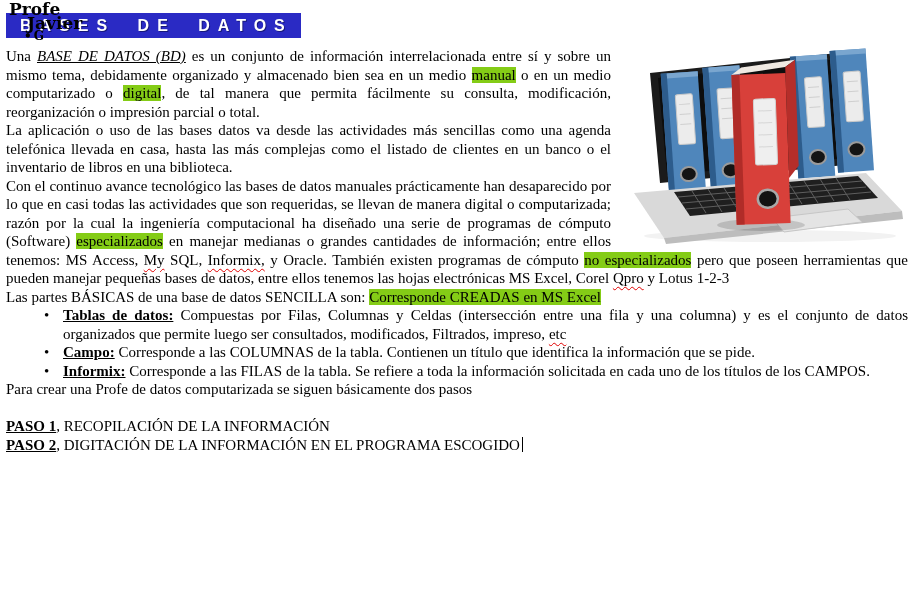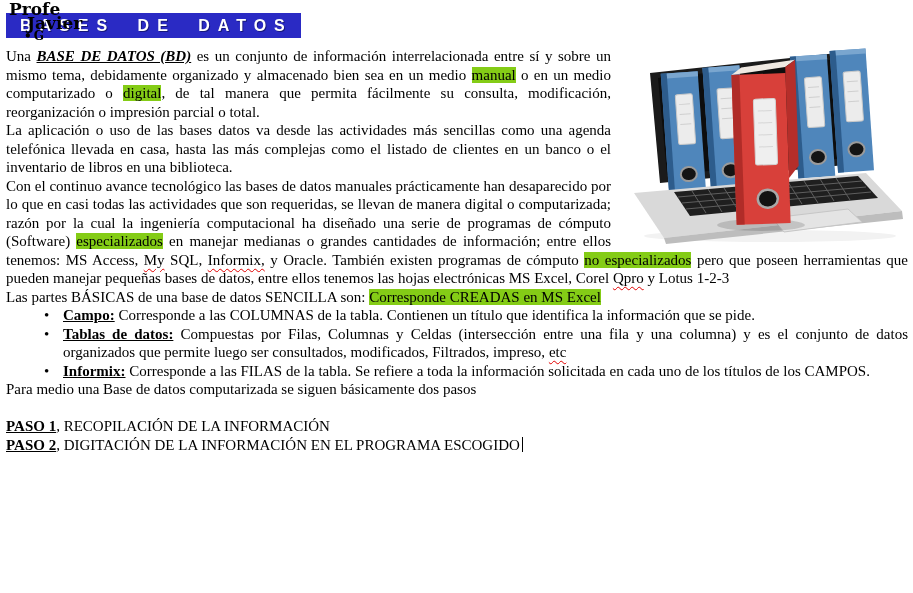--- a/index.html
+++ b/index.html
@@ -22,21 +22,21 @@
     font-family:"Liberation Sans", sans-serif; font-weight:bold; font-size:16px;
     letter-spacing:8px; word-spacing:10px; padding:4px 8px 3px 14px;
     text-shadow:1px 1px 0 rgba(20,20,110,0.85);
   }
   
   .content { margin-top:8px; text-align:justify; line-height:18.5px; }
   .content p { margin:0; }
   .mt { margin-top:18.5px; }
   .figure { float:right; width:288px; height:197px; margin:0 0 6px 9px; }
   .hl  { background:#84cc16; }
-  .biu { font-weight:bold; font-style:italic; text-decoration:underline; }
+  .biu { font-weight:normal; font-style:italic; text-decoration:underline; }
   .term{ font-weight:bold; text-decoration:underline; }
   .sq  { text-decoration-line:underline; text-decoration-style:wavy;
          text-decoration-color:#e00000; text-decoration-thickness:1px;
          text-underline-offset:3px; }
   .bullet { position:relative; padding-left:57px; }
   .bullet::before { content:"\2022"; position:absolute; left:38px; top:0; }
   .paso-line { }
   .caret { display:inline-block; width:1.5px; height:15px; background:#000;
            vertical-align:-2px; margin-left:2px; }
 </style>
@@ -145,26 +145,26 @@
       </svg>
     </div>
 
     <p><span>Una </span><span class="biu">BASE DE DATOS (BD)</span><span> es un conjunto de información interrelacionada entre sí y sobre un mismo tema, debidamente organizado y almacenado bien sea en un medio </span><span class="hl">manual</span><span> o en un medio computarizado o </span><span class="hl">digital</span><span>, de tal manera que permita fácilmente su consulta, modificación, reorganización o impresión parcial o total.</span><br><span>La aplicación o uso de las bases datos va desde las actividades más sencillas como una agenda telefónica llevada en casa, hasta las más complejas como el listado de clientes en un banco o el inventario de libros en una biblioteca.</span></p>
 
     <p class="mt"><span>Con el continuo avance tecnológico las bases de datos manuales prácticamente han desaparecido por lo que en casi todas las actividades que son requeridas, se llevan de manera digital o computarizada; razón por la cual la ingeniería computacional ha diseñado una serie de programas de cómputo (Software) </span><span class="hl">especializados</span><span> en manejar medianas o grandes cantidades de información; entre ellos tenemos: MS Access, </span><span class="sq">My</span><span> SQL, </span><span class="sq">Informix,</span><span> y Oracle. También existen programas de cómputo </span><span class="hl">no especializados</span><span> pero que poseen herramientas que pueden manejar pequeñas bases de datos, entre ellos tenemos las hojas electrónicas MS Excel, Corel </span><span class="sq">Qpro</span><span> y Lotus 1-2-3</span></p>
 
     <p class="mt"><span>Las partes BÁSICAS de una base de datos SENCILLA son: </span><span class="hl">Corresponde CREADAS en MS Excel</span></p>
 
     <div>
+      <div class="bullet"><span class="term">Tablas de datos:</span><span> Compuestas por Filas, Columnas y Celdas (intersección entre una fila y una columna) y es el conjunto de datos organizados que permite luego ser consultados, modificados, Filtrados, impreso, </span><span class="sq">etc</span></div>
       <div class="bullet"><span class="term">Campo:</span><span> Corresponde a las COLUMNAS de la tabla. Contienen un título que identifica la información que se pide.</span><span class="sq"></span></div>
-      <div class="bullet"><span class="term">Tablas de datos:</span><span> Compuestas por Filas, Columnas y Celdas (intersección entre una fila y una columna) y es el conjunto de datos organizados que permite luego ser consultados, modificados, Filtrados, impreso, </span><span class="sq">etc</span></div>
       <div class="bullet"><span class="term">Informix:</span><span> Corresponde a las FILAS de la tabla. Se refiere a toda la información solicitada en cada uno de los títulos de los CAMPOS.</span><span class="sq"></span></div>
     </div>
 
-    <p class="mt"><span>Para medio una Base de datos computarizada se siguen básicamente dos pasos</span></p>
+    <p class="mt"><span>Para crear una Profe de datos computarizada se siguen básicamente dos pasos</span></p>
 
     <div class="mt">
       <p class="paso-line"><span class="term">PASO 1</span><span>, RECOPILACIÓN DE LA INFORMACIÓN</span></p>
       <p class="paso-line"><span class="term">PASO 2</span><span>, DIGITACIÓN DE LA INFORMACIÓN EN EL PROGRAMA ESCOGIDO</span><span class="caret"></span></p>
     </div>
 
   </div>
 </div>
 
 </body></html>

